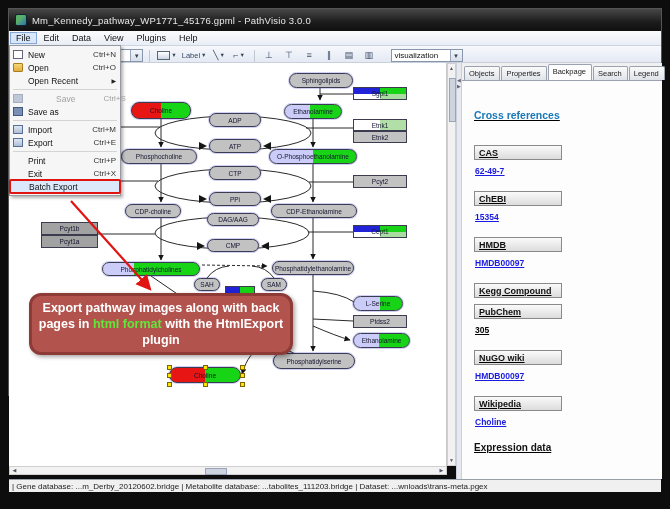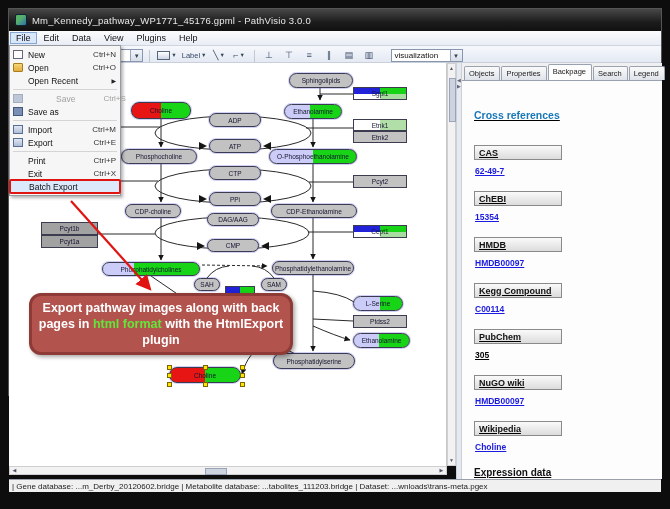--- a/index.html
+++ b/index.html
@@ -335,21 +335,20 @@
       <div class="sb-content">
         <div class="sb-heading">Cross references</div>
         <div>
             <div class="xref-box">CAS</div>
             <div class="xref-val"><a href="#">62-49-7</a></div>
             <div class="xref-box">ChEBI</div>
             <div class="xref-val"><a href="#">15354</a></div>
             <div class="xref-box">HMDB</div>
             <div class="xref-val"><a href="#">HMDB00097</a></div>
             <div class="xref-box">Kegg Compound</div>
-            <div class="xref-val"><a href="#">C00114</a></div>
             <div class="xref-box">PubChem</div>
             <div class="xref-val">305</div>
             <div class="xref-box">NuGO wiki</div>
             <div class="xref-val"><a href="#">HMDB00097</a></div>
             <div class="xref-box">Wikipedia</div>
             <div class="xref-val"><a href="#">Choline</a></div>
           </div>
         <div class="sb-footer">Expression data</div>
       </div>
     </div>

